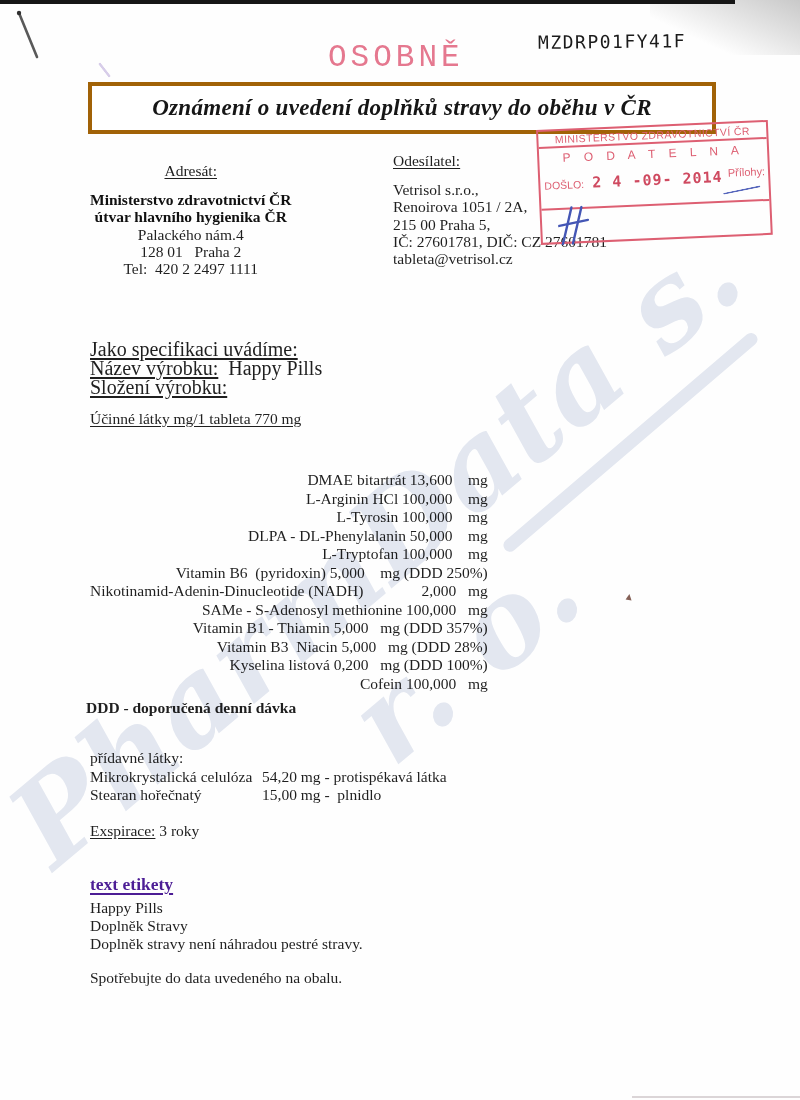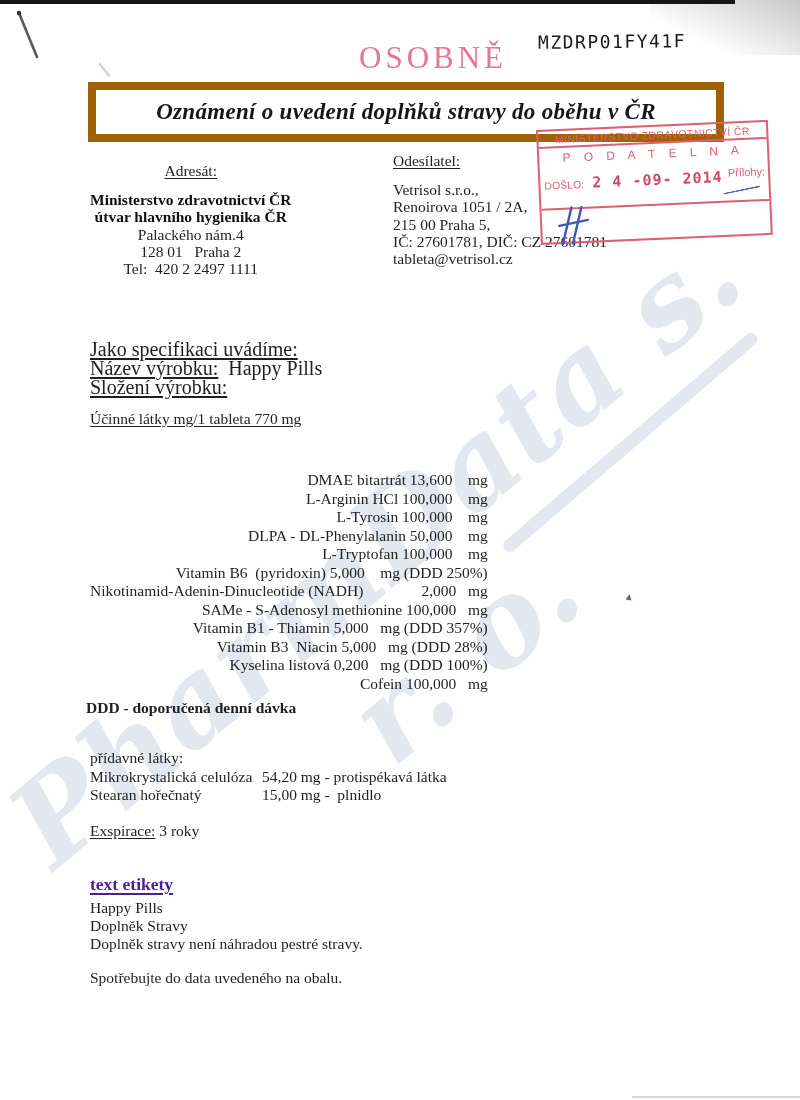--- a/index.html
+++ b/index.html
@@ -10,28 +10,28 @@
     color:var(--text,#1f1f1f);
   }
   .abs{position:absolute;}
   .pre{white-space:pre;}
   
   .top-strip{left:0;top:0;width:735px;height:4px;background:#161616;z-index:4;}
   .corner-shade{right:0;top:0;width:150px;height:55px;z-index:0;
     background:linear-gradient(205deg,#c9c9c9 0%,#e3e3e3 35%,rgba(255,255,255,0) 70%);}
   .bottom-edge{left:632px;top:1096px;width:168px;height:2px;background:#bdb3b6;opacity:.55;z-index:4;}
   
-  .handling{left:359px;top:40px;z-index:2;
-    font-family:Liberation Serif, serif;font-size:31px;letter-spacing:4px;
+  .handling{left:328px;top:40px;z-index:2;
+    font-family:Liberation Mono, monospace;font-size:31px;letter-spacing:4px;
     color:var(--osobne_pink,#e5788f);}
   .barcode{left:538px;top:31px;z-index:2;
     font-family:"DejaVu Sans Mono",monospace;font-size:18px;letter-spacing:1.5px;
     color:#1b1b1b;transform:rotate(-.6deg);}
   .title-box{left:88px;top:82px;width:620px;height:44px;z-index:2;
-    border:8px solid #a16207;background:rgba(255,255,255,.85);
+    border:4px solid #a16207;background:rgba(255,255,255,.85);
     display:flex;align-items:center;justify-content:center;}
   .title-box .t{font-size:23px;font-weight:bold;font-style:italic;letter-spacing:.3px;color:#161616;}
   
   .stamp{left:536px;top:130px;width:228px;z-index:3;
     transform:rotate(-2.5deg);transform-origin:top left;
     border:2px solid var(--stamp_red,#dd5f72);
     color:var(--stamp_red,#dd5f72);
     font-family:"Liberation Sans",sans-serif;background:rgba(255,255,255,.0);}
   .stamp .r1{font-size:10.5px;text-align:center;padding:2px 0 1px;
     border-bottom:2px solid var(--stamp_red,#dd5f72);letter-spacing:.4px;}

